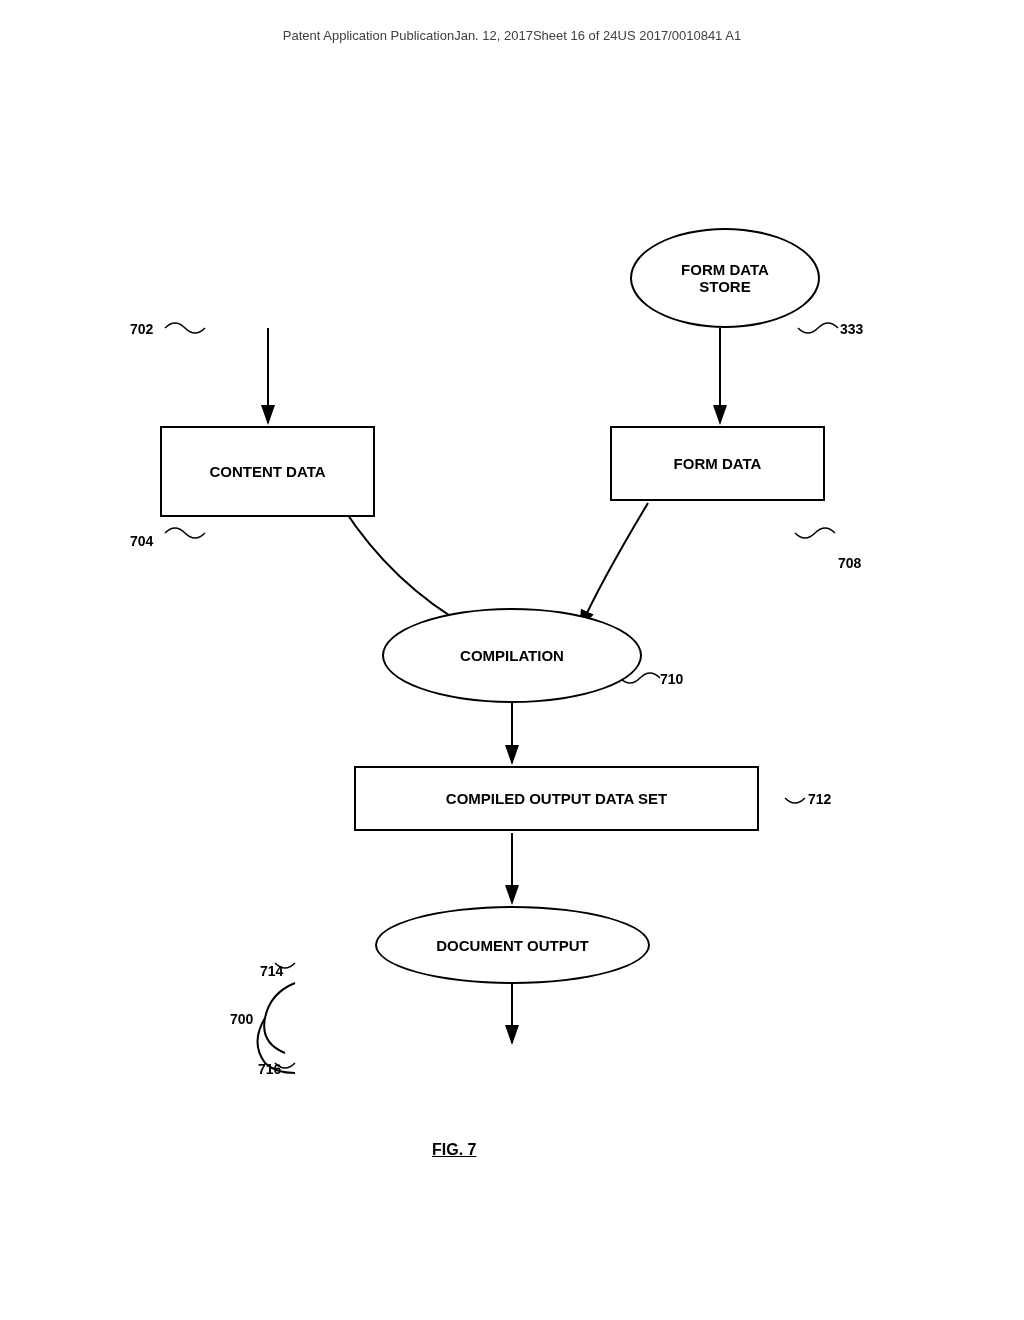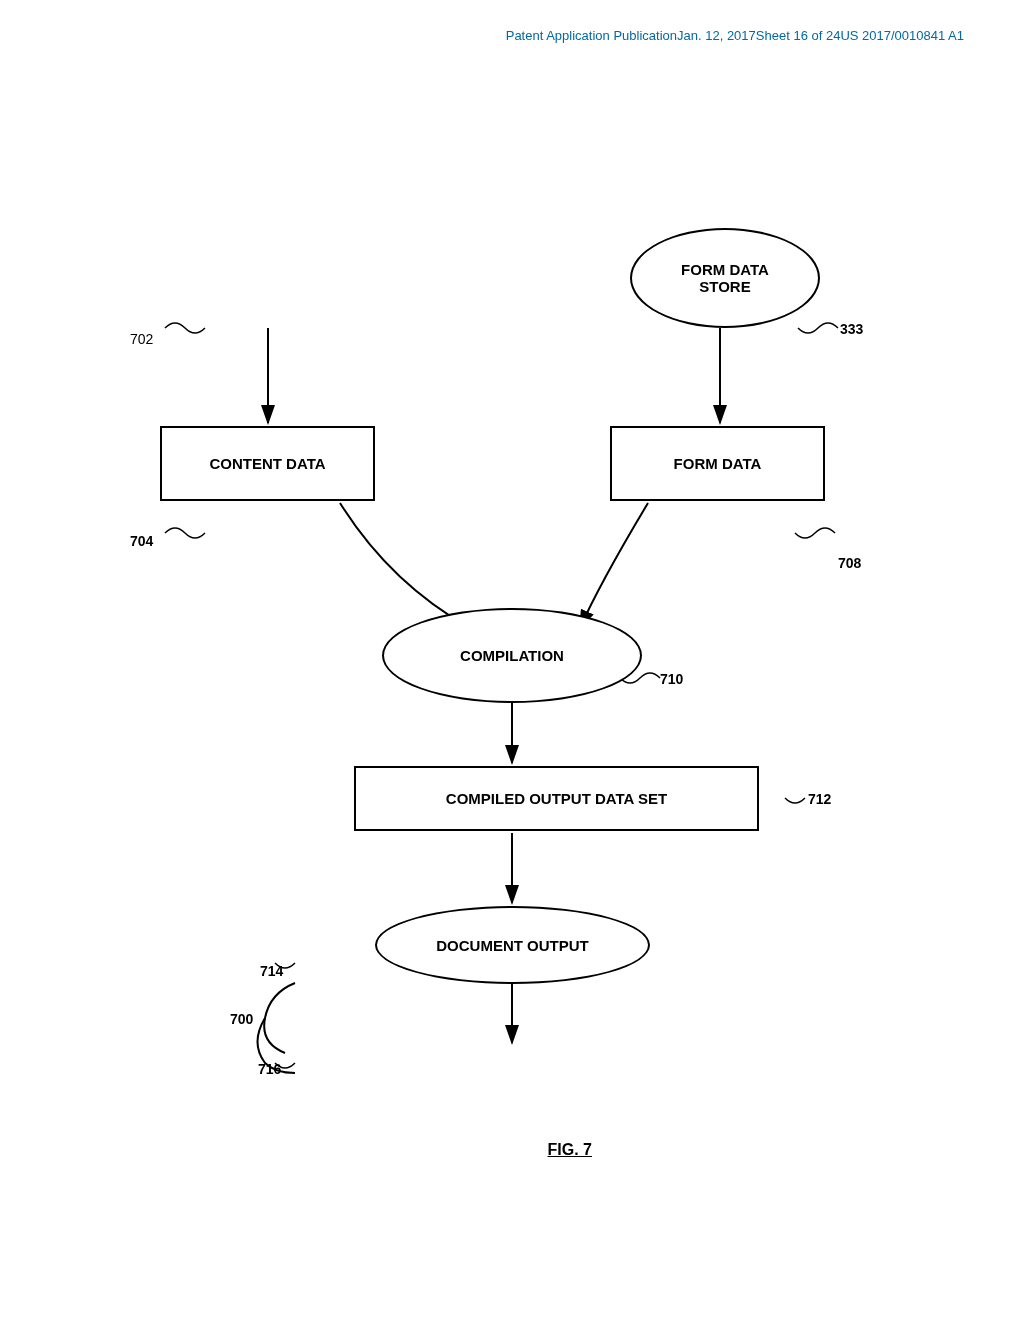--- a/index.html
+++ b/index.html
@@ -7,24 +7,24 @@
       background: #fff;
       font-family: Arial, sans-serif;
       width: 1024px;
       height: 1320px;
       overflow: hidden;
       position: relative;
     }
 
     .header {
       display: flex;
-      justify-content: flex-end;
+      justify-content: center;
       padding: 28px 60px 0 60px;
       font-size: 13px;
-      color: #0369a1;
+      color: #404040;
     }
 
     .diagram-container {
       position: relative;
       width: 100%;
       height: 1200px;
     }
 
     
     .ellipse {
@@ -57,21 +57,21 @@
       position: absolute;
       font-size: 14px;
       font-weight: normal;
       color: #000;
     }
 
     .fig-label {
       position: absolute;
       font-size: 16px;
       font-weight: bold;
-      text-align: right;
+      text-align: left;
       text-decoration: underline;
     }
 
     svg.arrows {
       position: absolute;
       top: 0;
       left: 0;
       width: 100%;
       height: 100%;
       pointer-events: none;
@@ -130,42 +130,42 @@
 
     <path d="M 295 1020 Q 285 1030 275 1020" stroke="#000" stroke-width="1.5" fill="none"></path>
   </svg>
 
 
   <div class="ellipse" style="left:630px; top:185px; width:190px; height:100px;">
     <span style="white-space:pre-line;">FORM DATA
 STORE</span>
   </div>
 
-  <div class="rect-node" style="left:160px; top:383px; width:215px; height:75px;">
+  <div class="rect-node" style="left:160px; top:383px; width:215px; height:91px;">
     <span>CONTENT DATA</span>
   </div>
 
   <div class="rect-node" style="left:610px; top:383px; width:215px; height:75px;">
     <span>FORM DATA</span>
   </div>
 
   <div class="ellipse" style="left:382px; top:565px; width:260px; height:95px;">
     <span>COMPILATION</span>
   </div>
 
   <div class="rect-node" style="left:310px; top:723px; width:405px; height:65px;margin-left:44px;">
     <span>COMPILED OUTPUT DATA SET</span>
   </div>
 
   <div class="ellipse" style="left:375px; top:863px; width:275px; height:78px;">
     <span>DOCUMENT OUTPUT</span>
   </div>
 
 
-  <div class="label" style="left:130px; top:288px; font-weight:normal;text-align:right;">702</div>
+  <div class="label" style="left:130px; top:278px; font-weight:bold;text-align:right;">702</div>
 
   <div class="label" style="left:840px; top:278px; font-weight:bold;">333</div>
 
   <div class="label" style="left:130px; top:490px; font-weight:bold;">704</div>
 
   <div class="label" style="left:838px; top:512px; font-weight:bold;">708</div>
 
   <div class="label" style="left:660px; top:628px; font-weight:bold;">710</div>
 
   <div class="label" style="left:808px; top:748px; font-weight:bold;">712</div>

